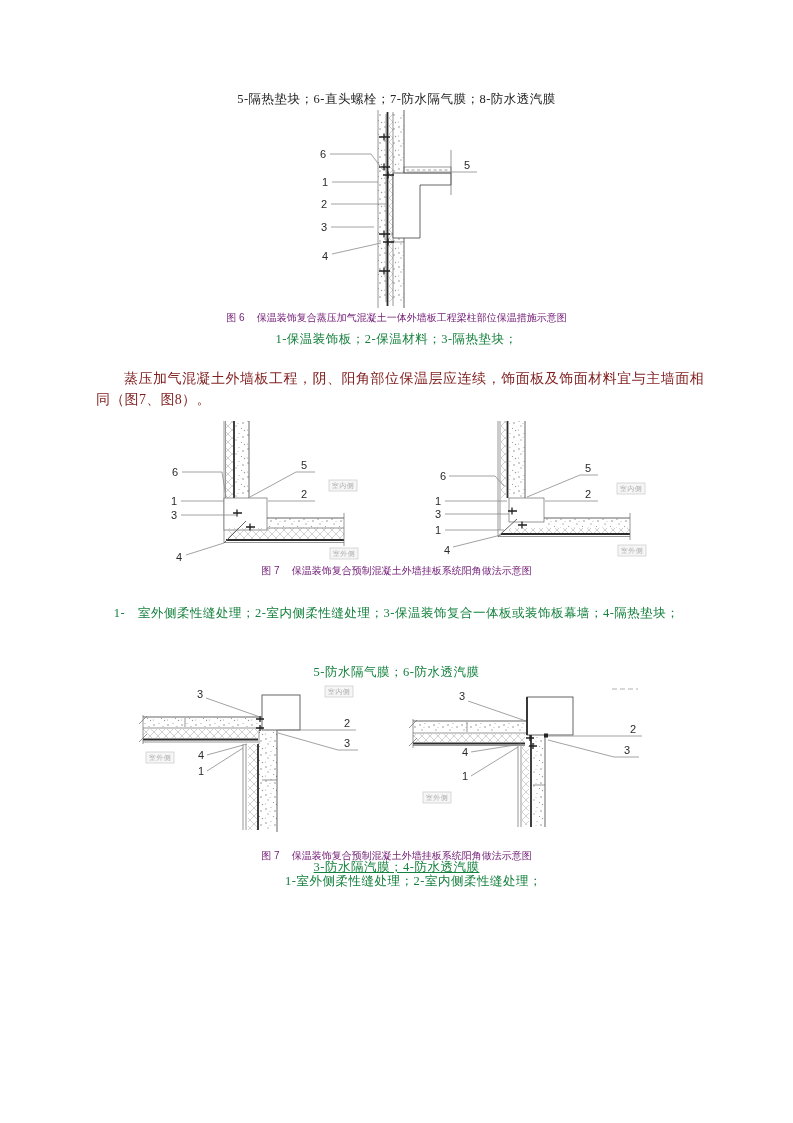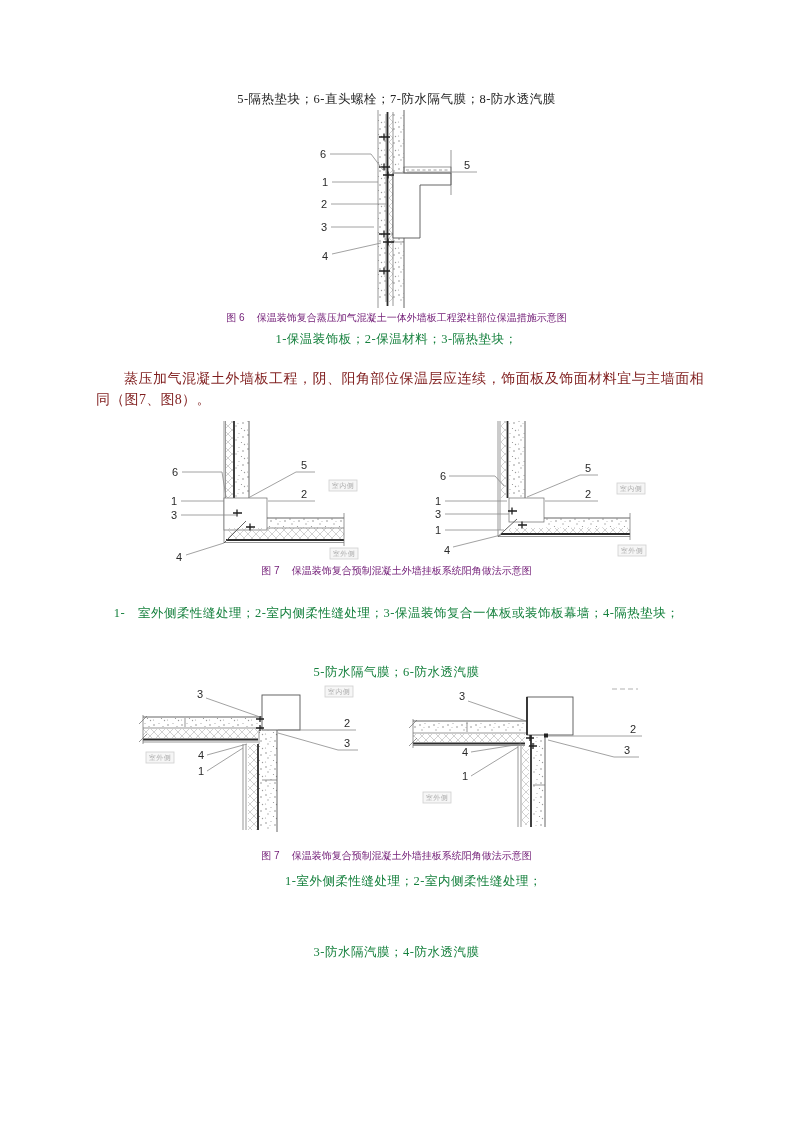--- a/index.html
+++ b/index.html
@@ -319,17 +319,17 @@
       <line x1="222" y1="9" x2="248" y2="9" stroke="#d8d8d8" stroke-width="2" stroke-dasharray="5,3"></line>
       <rect x="33" y="112" width="28" height="11" class="boxlab"></rect>
       <text class="sidelabel" x="47" y="120" text-anchor="middle">室外侧</text>
     </g>
   </svg>
 
   <div class="abs centerline figcaption" style="top:849px;">
     <span class="cap-label">图 7</span><span>保温装饰复合预制混凝土外墙挂板系统阳角做法示意图</span>
   </div>
   <div class="abs centerline figlegend" style="top:873px;margin-left:17px;">1-室外侧柔性缝处理；2-室内侧柔性缝处理；</div>
-  <div class="abs centerline figlegend" style="top:944px;">3-防水隔汽膜；4-防水透汽膜</div>
+  <div class="abs centerline figlegend" style="top:859px;text-decoration:underline;">3-防水隔汽膜；4-防水透汽膜</div>
 
   <div class="abs centerline pagenum" style="top:1020px;">59</div>
 
 </div>
 
 </body></html>

